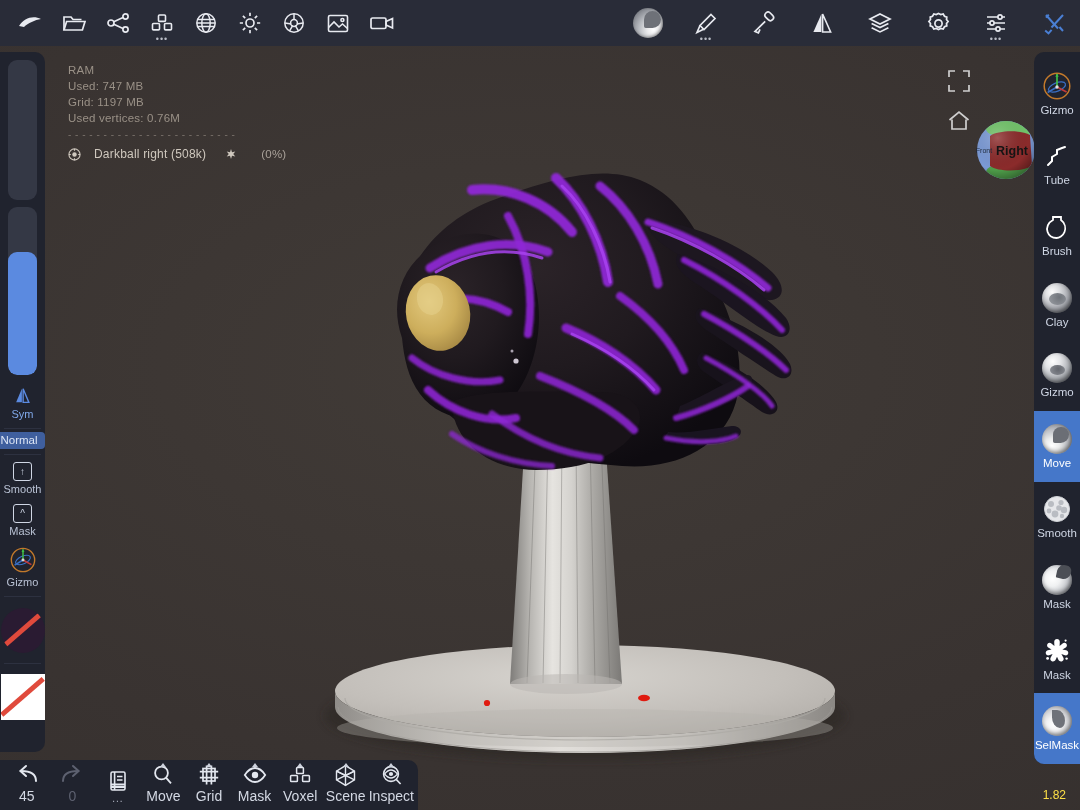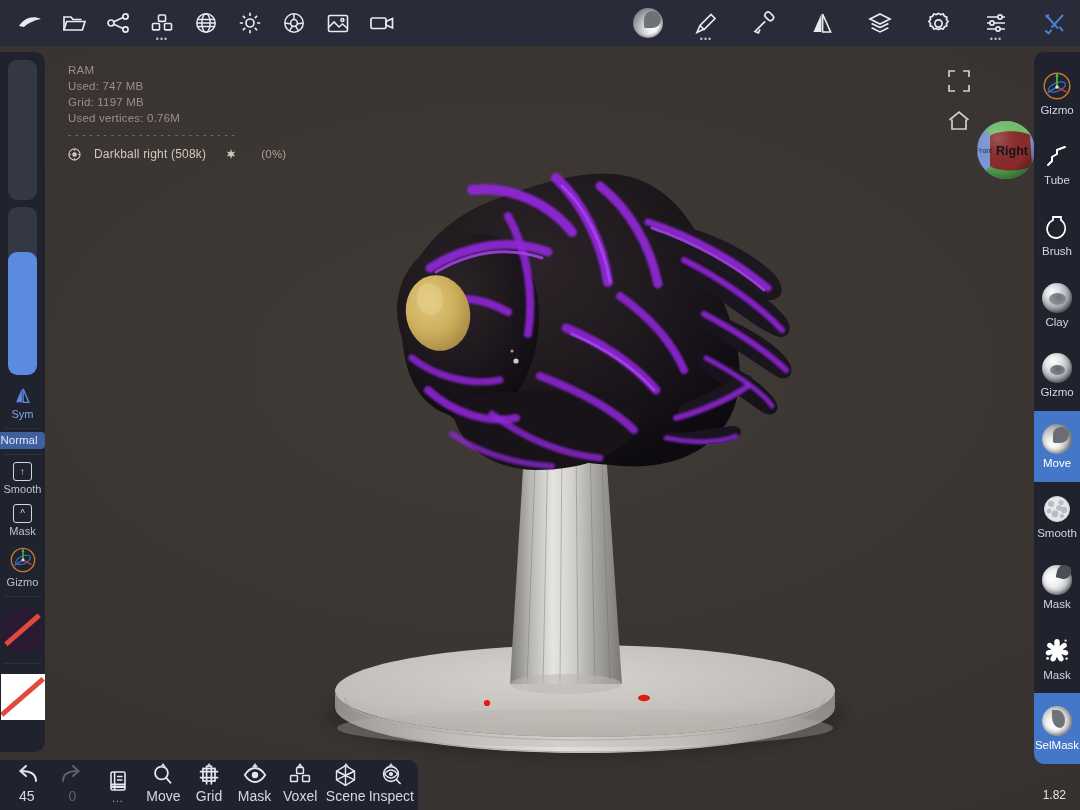--- a/index.html
+++ b/index.html
@@ -265,21 +265,21 @@
   .bb-item .tri {
     position: absolute; top: 1px; left: 50%; transform: translateX(-50%);
     width: 0; height: 0;
     border-left: 3.5px solid transparent;
     border-right: 3.5px solid transparent;
     border-bottom: 4px solid #cdd2dd;
   }
   .bb-item .dots { font-size:10px; color:#b4b9c6; letter-spacing:1px; line-height:11px;}
   #version {
     position: absolute; right: 14px; bottom: 8px;
-    font-size: 12px; color: #e5e5e5;
+    font-size: 12px; color: #fde047;
     z-index: 26; user-select:none;
   }
 </style>
 </head>
 <body>
 
 <div id="app">
 
   <div id="topbar">
 

